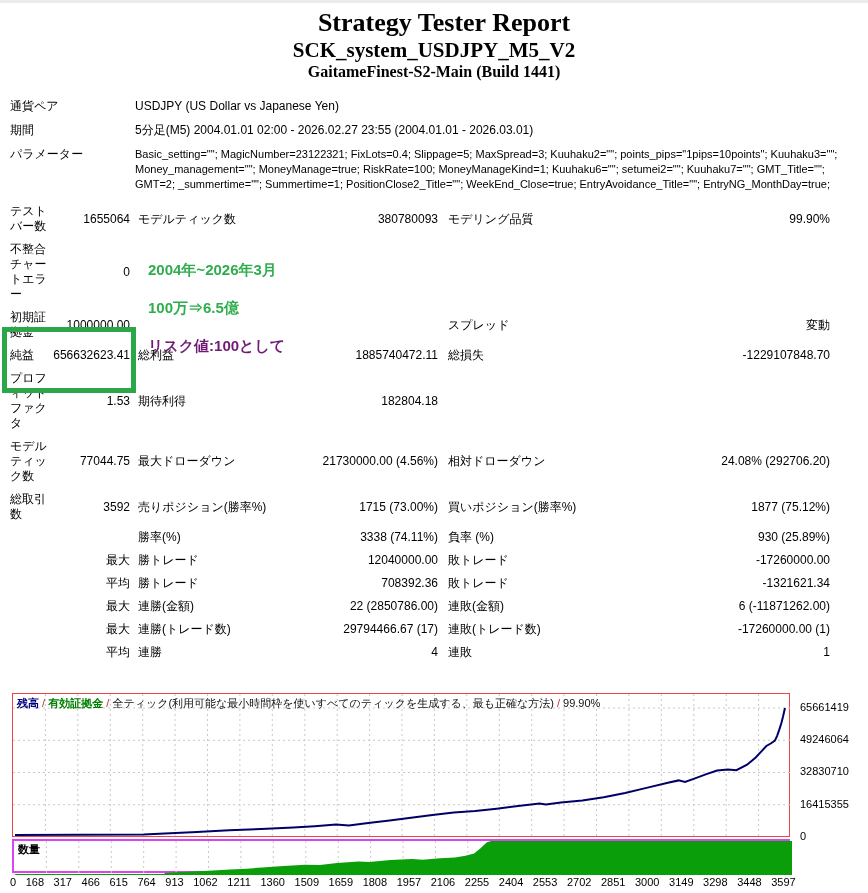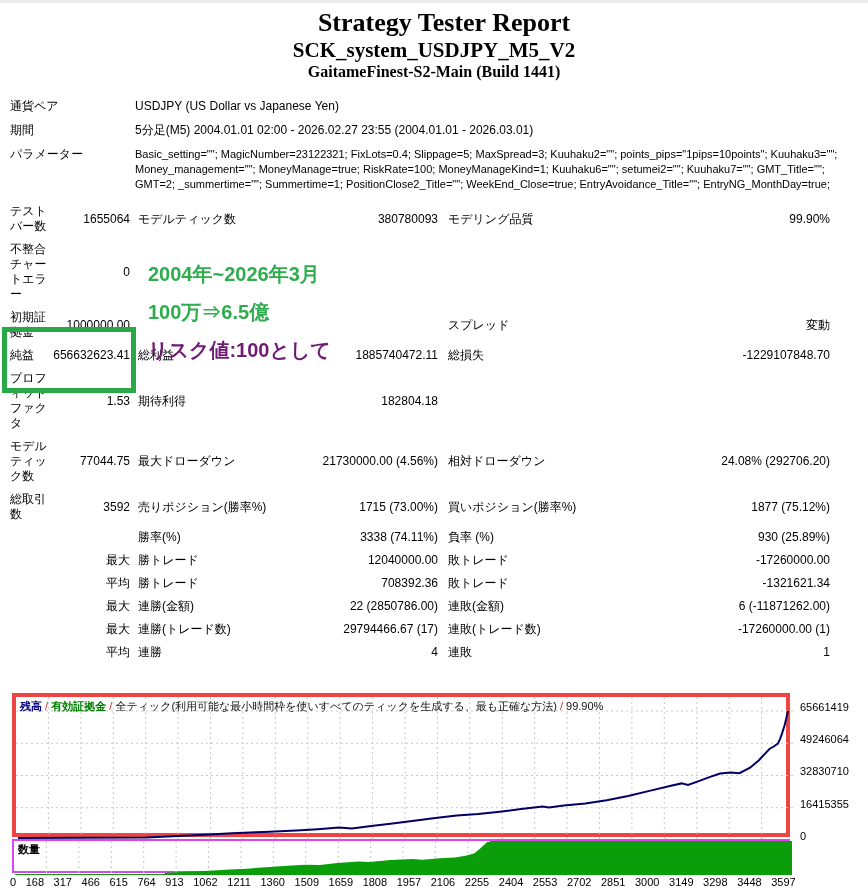--- a/index.html
+++ b/index.html
@@ -23,25 +23,25 @@
   .stats-table { margin: 4px 0 0 10px; width: 828px; }
   .stats-table td { vertical-align: middle; padding: 4px 0; line-height: 15px; }
   .stats-table td.c1 { word-break: break-all; margin-left: 38px; }
   .stats-table td.c2, .stats-table td.c4, .stats-table td.c6 { text-align: right; white-space: nowrap; }
   .stats-table td.c3 { padding-left: 8px; }
   .stats-table td.c4 { padding-right: 2px; }
   .stats-table td.c5 { padding-left: 8px; }
   .stats-table td.c6 { padding-right: 8px; }
 
   .green-box { position: absolute; left: 2px; top: 324px; width: 134px; height: 66px; border: 5px solid #2aa747; }
-  .gnote { position: absolute; left: 148px; font-weight: bold; font-size: 20px; color: #2fad4e; white-space: nowrap; }
+  .gnote { position: absolute; left: 148px; font-weight: bold; font-size: 15px; color: #2fad4e; white-space: nowrap; }
   #gnote1 { top: 258px; } #gnote2 { top: 296px; } #gnote3 { top: 334px; }
 
   .chart-wrap { position: absolute; left: 12px; top: 690px; width: 854px; }
-  .main-chart { position: relative; width: 778px; height: 144px; border: 4px solid #ef4444; background: #fff; }
+  .main-chart { position: relative; width: 778px; height: 144px; border: 1px solid #ef4444; background: #fff; }
   .vol-chart  { position: relative; width: 778px; height: 34px; border: 2px solid #d946ef; background: #fff; margin-top: 2px; }
   .legend { position: absolute; top: 2px; left: 4px; font-size: 11px; white-space: nowrap; }
   .lg-balance { color: #000080; font-weight: bold; }
   .lg-equity  { color: #008000; font-weight: bold; }
   .lg-sep { color: #c03030; }
   .lg-model { color: #111; }
   .vol-label { position: absolute; top: 1px; left: 4px; font-size: 11px; font-weight: bold; }
   .ylabels span { position: absolute; left: 788px; font-size: 11px; white-space: nowrap; }
   .xlabels { display: flex; justify-content: space-between; width: 786px; margin-left: -2px; margin-top: 3px; font-size: 11px; }
   .xlabels span { text-align: center; }

